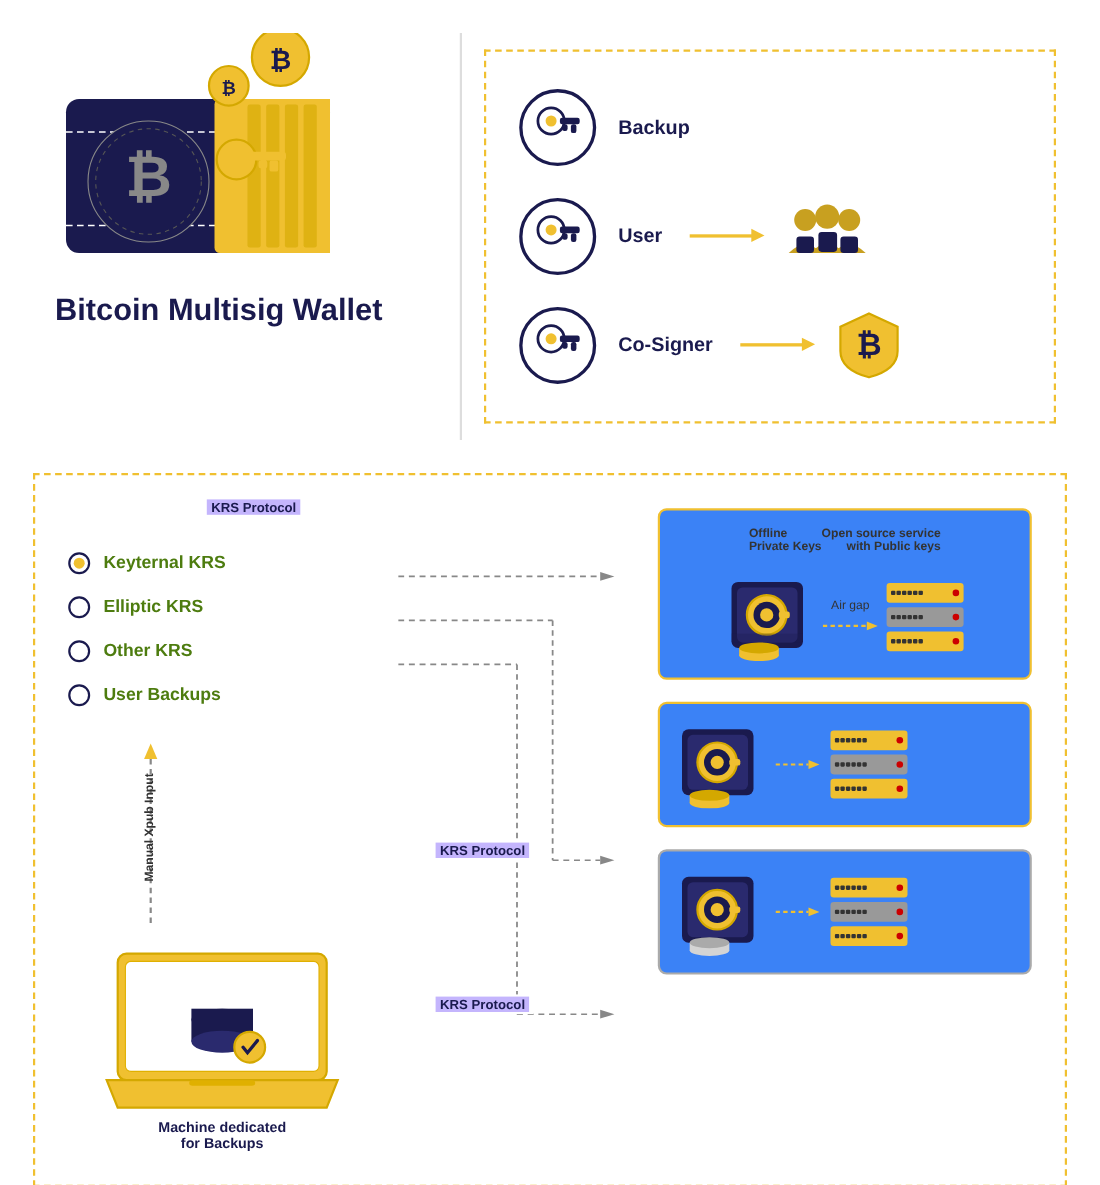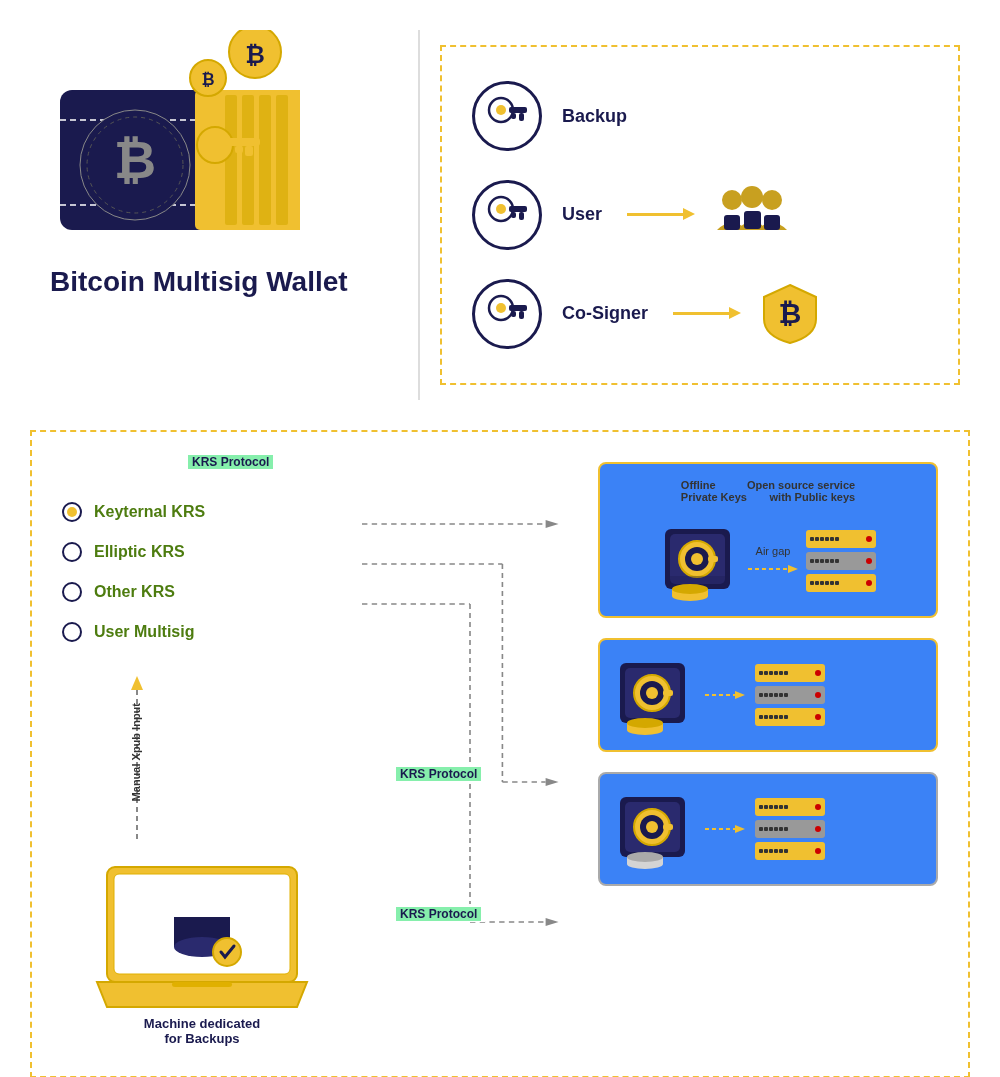--- a/index.html
+++ b/index.html
@@ -157,21 +157,21 @@
       height: 10px;
       border-radius: 50%;
       background: #f0c030;
     }
 
     
     .krs-protocol-label {
       font-size: 12px;
       font-weight: 700;
       color: #1a1a4e;
-      background: #86efac;
+      background: #c4b5fd;
       padding: 0 4px;
     }
 
     
     .vaults-column {
       width: 340px;
       flex-shrink: 0;
       display: flex;
       flex-direction: column;
       gap: 20px;
@@ -398,21 +398,21 @@
             <span>Elliptic KRS</span>
           </div>
 
           <div class="krs-item">
             <div class="radio-outer"></div>
             <span>Other KRS</span>
           </div>
 
           <div class="krs-item">
             <div class="radio-outer"></div>
-            <span>User Multisig</span>
+            <span>User Backups</span>
           </div>
         </div>
 
         <div style="display: flex; align-items: flex-end; margin-top: 20px; gap: 0; height: 180px; position: relative;">
 
           <div style="position: relative; width: 30px; margin-left: 60px; height: 170px; display: flex; flex-direction: column; align-items: center;">
             <svg width="20" height="170" viewBox="0 0 20 170">
 
               <polygon points="10,4 4,18 16,18" fill="#f0c030"></polygon>
 

